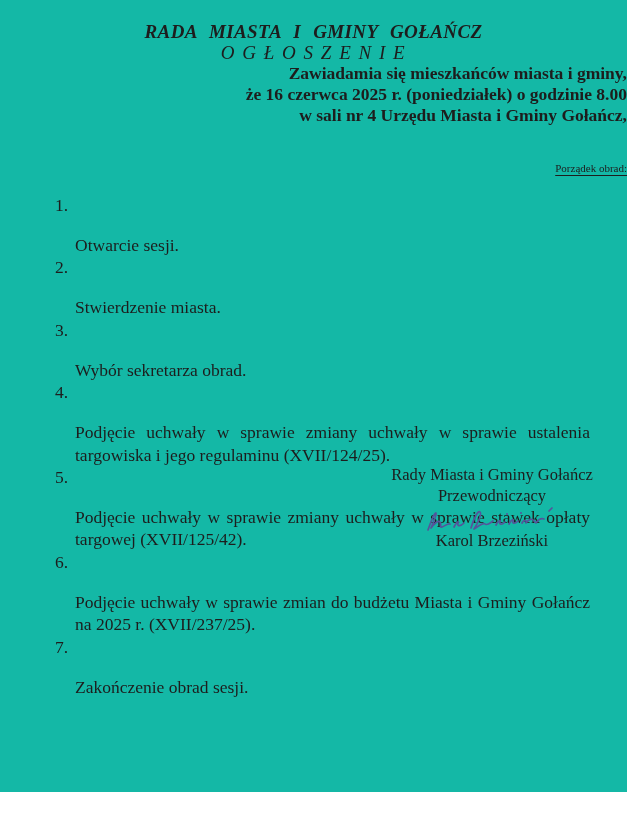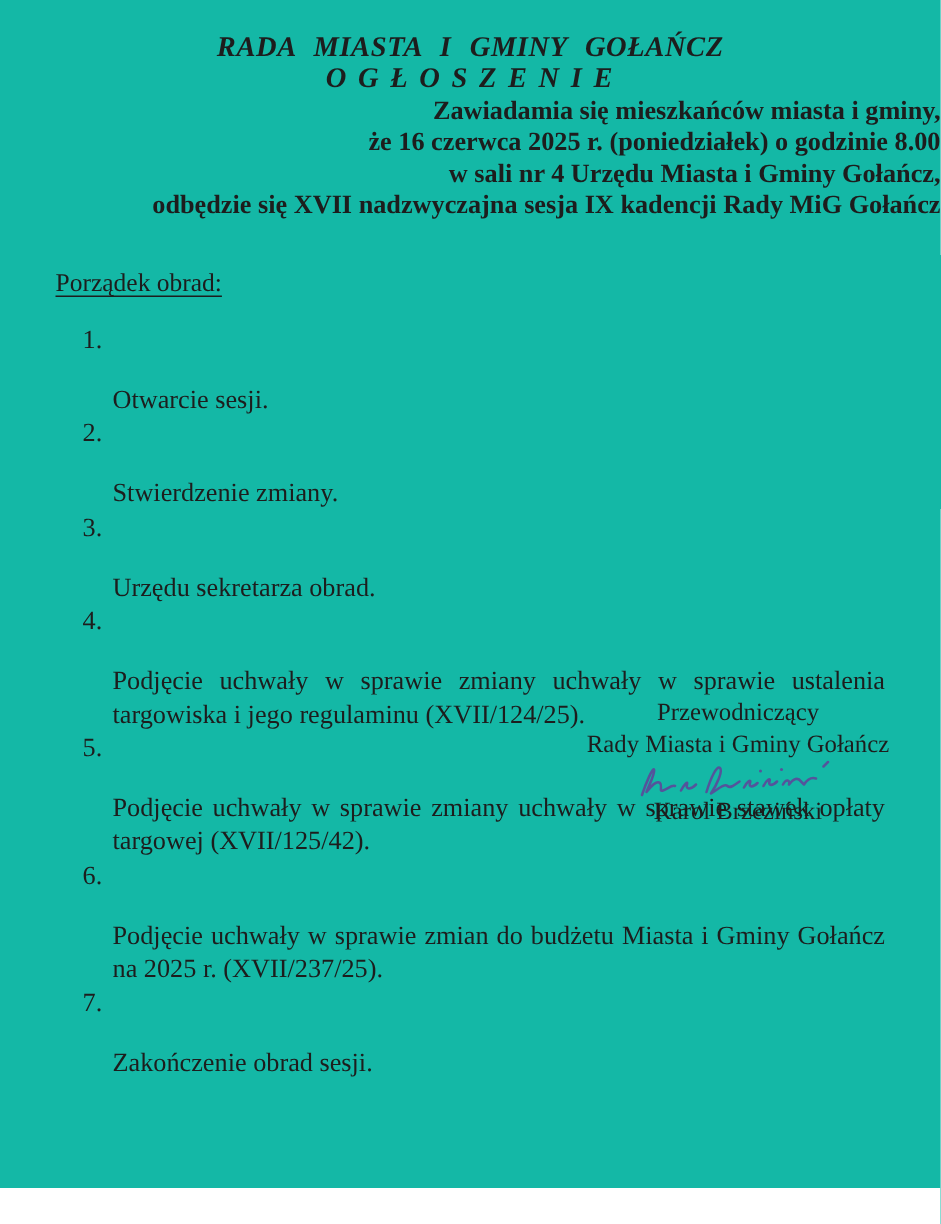--- a/index.html
+++ b/index.html
@@ -12,34 +12,35 @@
   }
   .page { position:relative; width:627px; height:792px; overflow:hidden; background:#14b8a6; }
 
   .header { text-align:center; padding-top:21px; }
   .title-line1 {
     font-style:italic; font-weight:bold;
     font-size:19px; line-height:21px;
     word-spacing:7px; letter-spacing:0.4px;
   }
   .title-line2 {
-    font-style:italic; font-weight:bold;
+    font-style:italic; font-weight:normal;
     font-size:19px; line-height:21px;
     letter-spacing:1.5px;
   }
   .intro-line {
     font-weight:bold;
     font-size:17.5px; line-height:21px;text-align:right;
   }
 
   .agenda-heading {
     margin:31px 0 0 37px;
-    font-size:17px; line-height:22px;
+    font-size:11px; line-height:22px;
     text-decoration:underline;
     text-underline-offset:3px;
+    text-align:right;
   }
 
   ol.agenda {
     list-style:none;
     margin:15px 37px 0 55px;
     padding:0;
     font-size:17.5px;
     line-height:22.4px;
   }
   ol.agenda li { display:flex; }
@@ -70,59 +71,58 @@
 <body>
 
 <div class="page">
 
   <div class="header">
     <div class="title-line1">RADA MIASTA I GMINY GOŁAŃCZ</div>
     <div class="title-line2">O G Ł O S Z E N I E</div>
     <div class="intro-line">Zawiadamia się mieszkańców miasta i gminy,</div>
     <div class="intro-line">że 16 czerwca 2025 r. (poniedziałek) o godzinie 8.00</div>
     <div class="intro-line">w sali nr 4 Urzędu Miasta i Gminy Gołańcz,</div>
-    <div class="intro-line">odbędzie się XVII nadzwyczajna sesja IX kadencji Rady MiG Gołańcz</div>
   </div>
 
   <div class="agenda-heading">Porządek obrad:</div>
 
   <ol class="agenda">
     <li>
       <span class="num">1.</span>
       <span class="itext">Otwarcie sesji.</span>
     </li>
     <li>
       <span class="num">2.</span>
-      <span class="itext">Stwierdzenie zmiany.</span>
+      <span class="itext">Stwierdzenie miasta.</span>
     </li>
     <li>
       <span class="num">3.</span>
-      <span class="itext">Urzędu sekretarza obrad.</span>
+      <span class="itext">Wybór sekretarza obrad.</span>
     </li>
     <li>
       <span class="num">4.</span>
       <span class="itext">Podjęcie uchwały w sprawie zmiany uchwały w sprawie ustalenia targowiska i jego regulaminu (XVII/124/25).</span>
     </li>
     <li>
       <span class="num">5.</span>
       <span class="itext">Podjęcie uchwały w sprawie zmiany uchwały w sprawie stawek opłaty targowej (XVII/125/42).</span>
     </li>
     <li>
       <span class="num">6.</span>
       <span class="itext">Podjęcie uchwały w sprawie zmian do budżetu Miasta i Gminy Gołańcz na 2025 r. (XVII/237/25).</span>
     </li>
     <li>
       <span class="num">7.</span>
       <span class="itext">Zakończenie obrad sesji.</span>
     </li>
   </ol>
 
   <div class="sig-block">
+    <div>Rady Miasta i Gminy Gołańcz</div>
     <div>Przewodniczący</div>
-    <div>Rady Miasta i Gminy Gołańcz</div>
     <svg class="sig-ink" width="142" height="34" viewBox="0 0 142 34" aria-hidden="true">
       <g fill="none" stroke-width="1.7" stroke-linecap="round" stroke-linejoin="round" stroke="#54549b">
         <path d="M7,27 C10,18 14,9 15,10 C16,12 12,20 10,25 C13,21 17,17 19,19 C21,21 18,25 21,24 C24,23 27,20 29,21"></path>
         <path d="M33,24 C35,20 38,17 37,20 C36,23 39,24 43,20"></path>
         <path d="M50,25 C53,15 57,7 59,9 C61,11 57,20 53,26 C58,23 62,19 64,21 C66,23 69,20 72,18 M75,22 C77,18 80,16 79,19 C78,22 81,22 84,19 M88,21 C90,17 93,15 92,18 C91,21 94,21 97,18 M101,20 C103,16 106,17 105,20 C108,16 111,15 113,18 L115,20 C117,17 120,15 123,16"></path>
         <circle cx="86" cy="11" r="1" stroke="none" fill="#54549b"></circle>
         <circle cx="100" cy="10" r="1" stroke="none" fill="#54549b"></circle>
         <path d="M128,8 L131,5"></path>
       </g>
     </svg>

